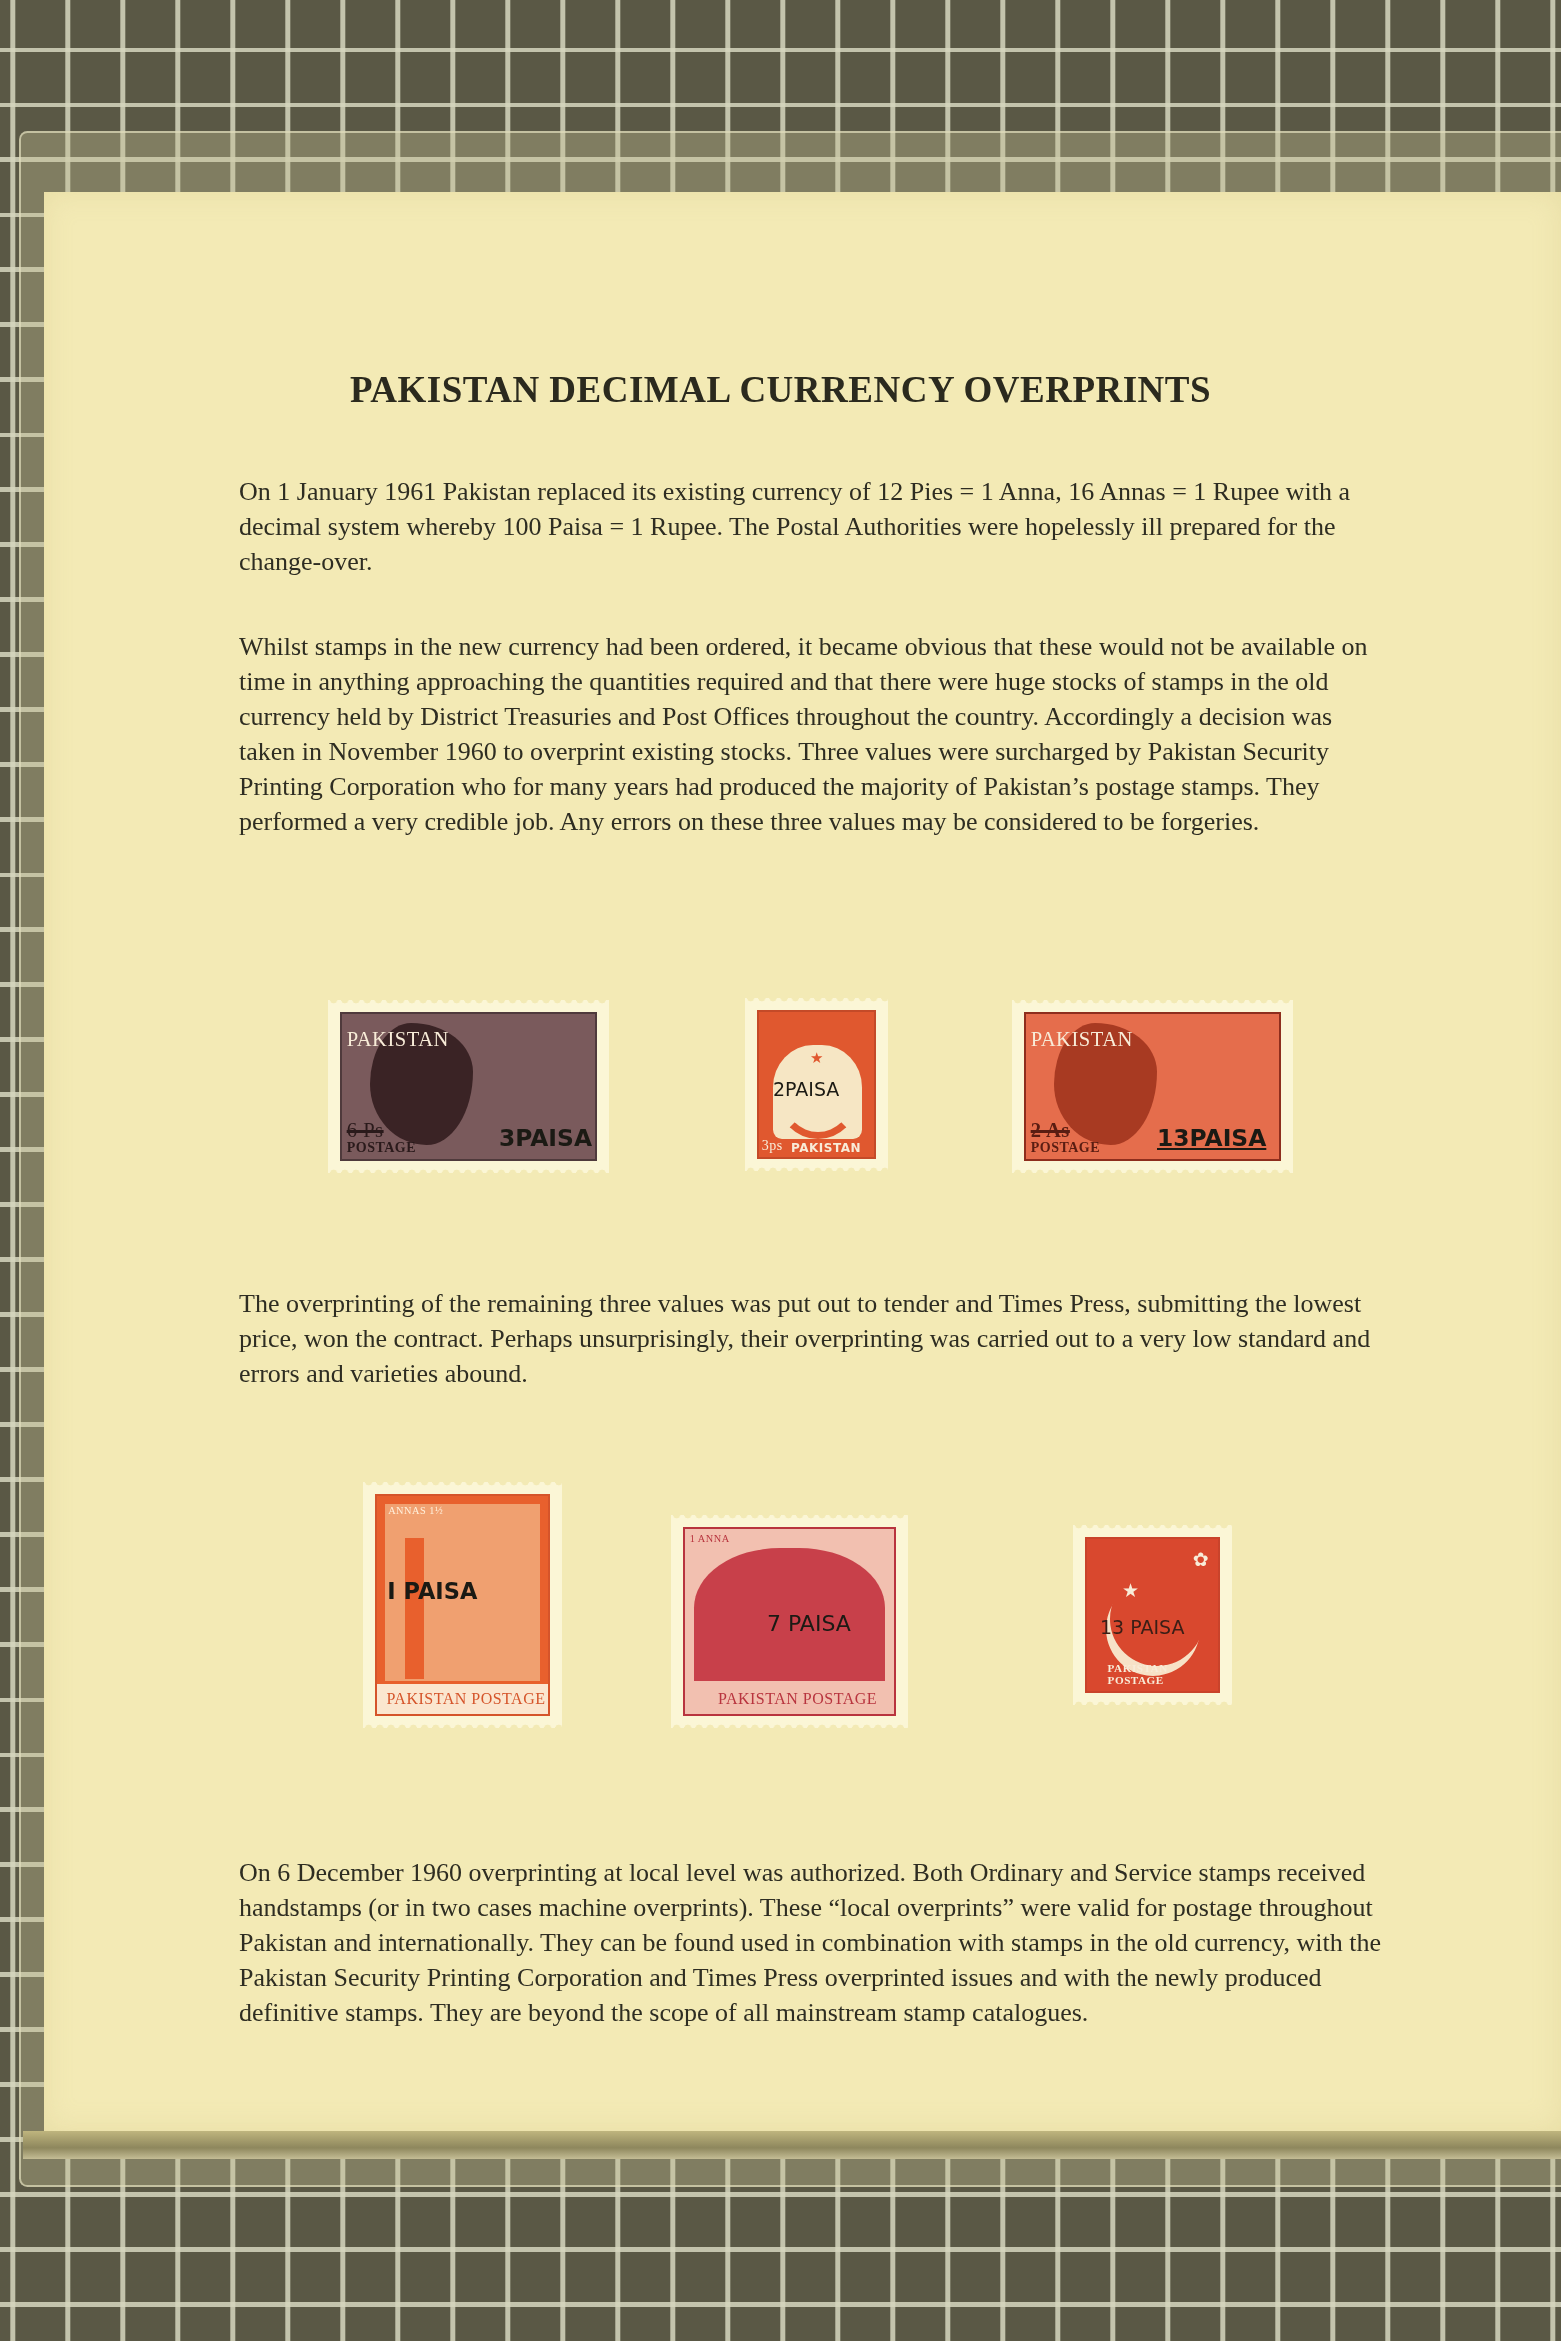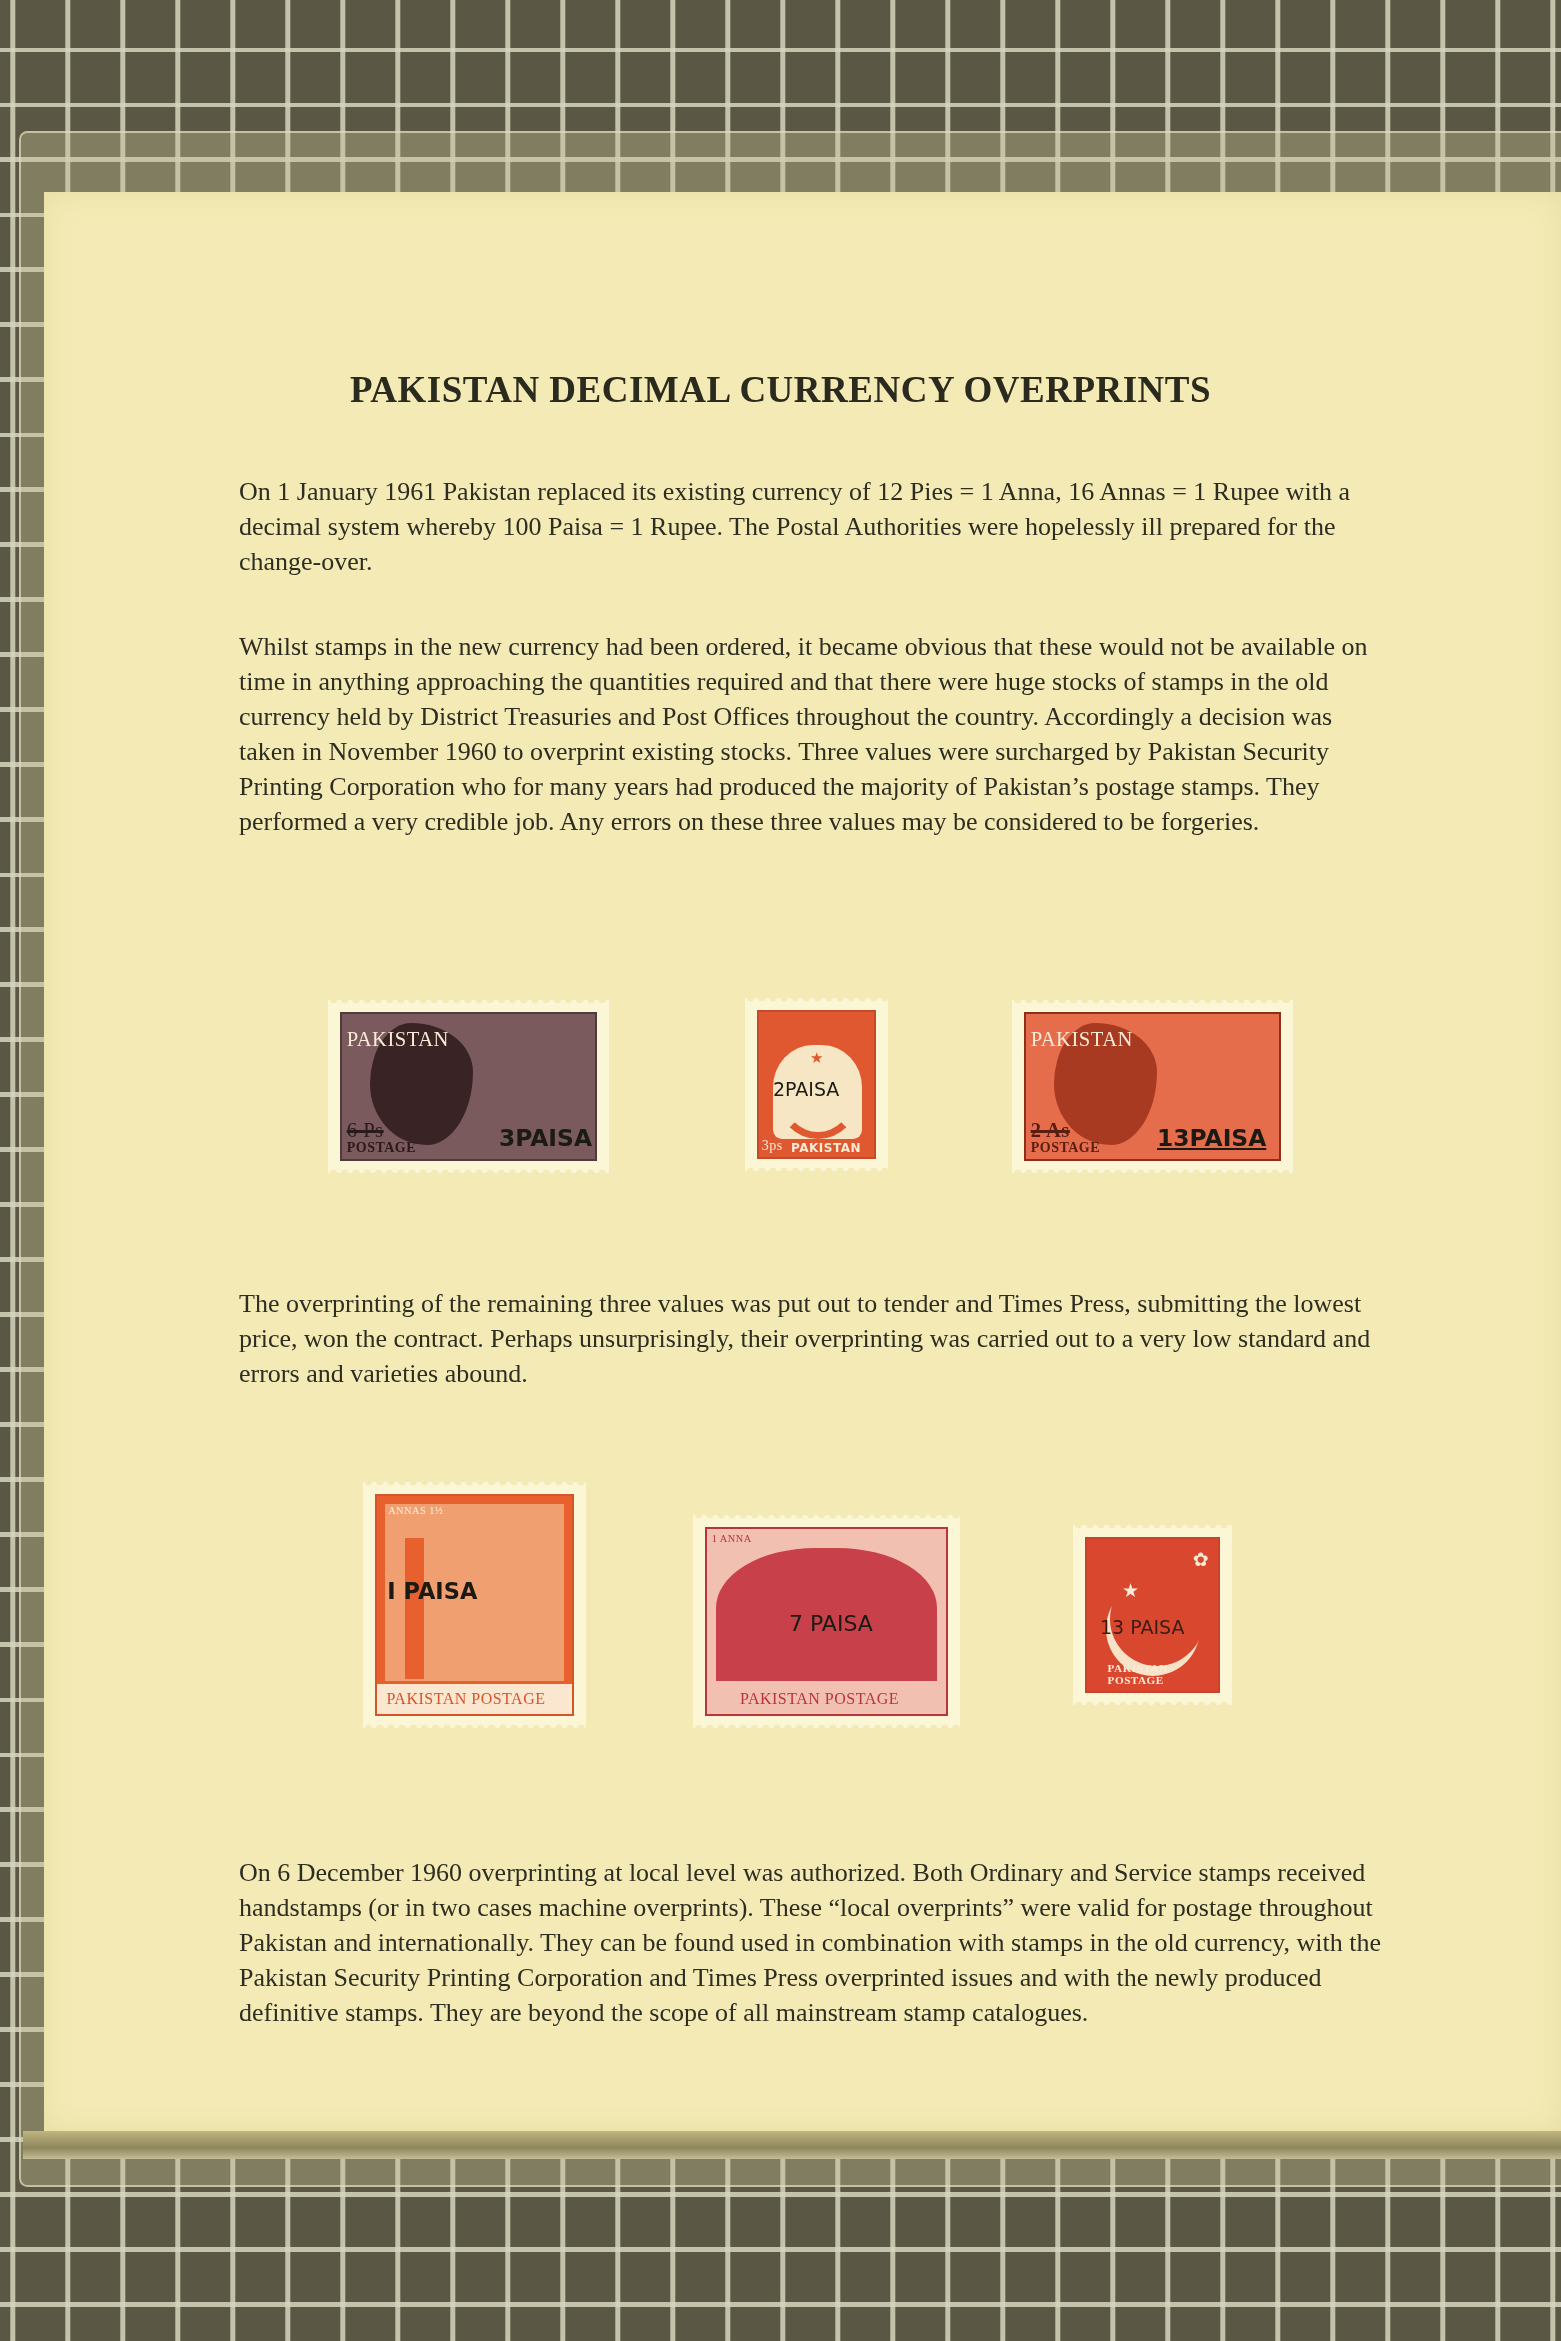--- a/index.html
+++ b/index.html
@@ -116,32 +116,32 @@
     <div class="map-shape" style="left:28px; top:9.4px; width:103px; height:122px; background:#a83a22;"></div>
     <span class="stamp-label" style="left:4.7px; top:14px;">PAKISTAN</span>
     <span class="stamp-label struck" style="left:4.7px; top:105px; color:#5a1d12; font-weight:bold;">2 As</span>
     <span class="stamp-label" style="left:4.7px; top:126px; font-size:14px; color:#5a1d12; font-weight:bold;">POSTAGE</span>
     <span class="overprint" style="left:131px; top:110px; font-size:23.4px;text-decoration:underline;">13PAISA</span>
   </div>
 </div>
 
 <div class="para" id="p3">The overprinting of the remaining three values was put out to tender and Times Press, submitting the lowest price, won the contract.  Perhaps unsurprisingly, their overprinting was carried out to a very low standard and errors and varieties abound.</div>
 
-<div class="stamp" style="left:363px; top:1482px; width:223px; height:246px;">
+<div class="stamp" style="left:363px; top:1482px; width:199px; height:246px;">
   <div class="stamp-inner" style="background:#e8602d; border-color:#d5542a;">
     <div style="position:absolute; left:8.4px; top:8.4px; right:8.4px; bottom:33px; background:#f0a070;"></div>
     <div style="position:absolute; left:28px; top:42px; width:19px; height:141px; background:#e8602d;"></div>
     <span class="stamp-label" style="left:11.2px; top:9.4px; font-size:10.3px; color:#fff1dd;">ANNAS 1½</span>
     <span class="overprint" style="left:10.3px; top:82px; font-size:22.5px; font-weight:bold;">I PAISA</span>
     <div style="position:absolute; left:0; right:0; bottom:0; height:30px; background:#fbe6cf;"></div>
     <span class="stamp-label" style="left:9.4px; bottom:5.6px; font-size:16px; color:#d5542a;">PAKISTAN POSTAGE</span>
   </div>
 </div>
 
-<div class="stamp" style="left:693px; top:1515px; width:267px; height:213px;">
+<div class="stamp" style="left:671px; top:1515px; width:237px; height:213px;">
   <div class="stamp-inner" style="background:#f2c0b0; border-color:#b8343e;">
     <div style="position:absolute; left:9.4px; top:19px; right:9.4px; bottom:33px; background:#c8404a; border-radius:45% 45% 0 0;"></div>
     <span class="stamp-label" style="left:4.7px; top:3.7px; font-size:10.3px; color:#b8343e;">1 ANNA</span>
     <span class="overprint" style="left:82px; top:82px; font-size:22px; font-weight:normal;">7 PAISA</span>
     <span class="stamp-label" style="left:33px; bottom:5.6px; font-size:16px; color:#b8343e;">PAKISTAN POSTAGE</span>
   </div>
 </div>
 
 <div class="stamp" style="left:1073px; top:1525px; width:159px; height:180px;">
   <div class="stamp-inner" style="background:#d9482e; border-color:#c9432b;">

